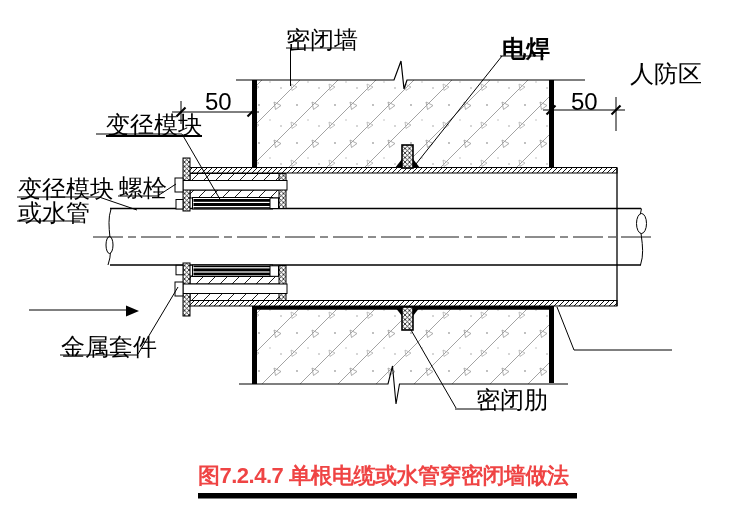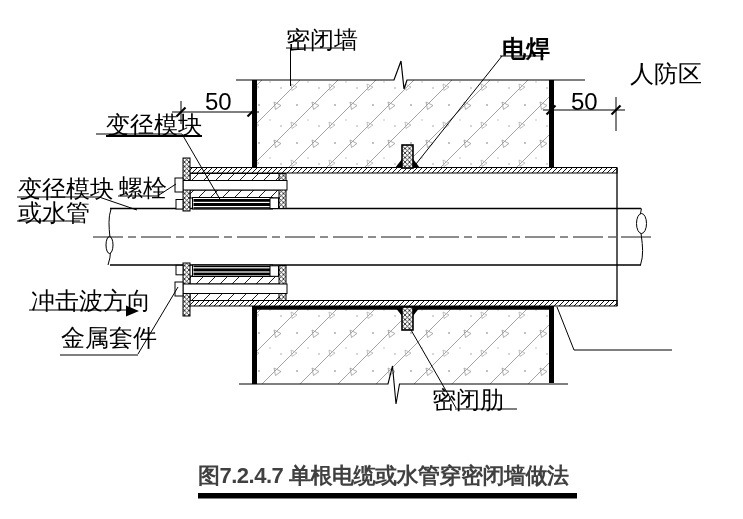--- a/index.html
+++ b/index.html
@@ -8,21 +8,21 @@
     font-family:"Liberation Sans","DejaVu Sans",sans-serif;
     overflow:hidden;
   }
   #drawing-svg{position:absolute;left:0;top:0;}
   .lbl{
     position:absolute;color:#000;white-space:nowrap;
     font-size:24px;line-height:1.05;letter-spacing:0px;
   }
   .lbl-sm{font-size:17px;letter-spacing:-0.5px;}
   .title{
-    position:absolute;color:#404040;white-space:nowrap;
+    position:absolute;color:#ef4444;white-space:nowrap;
     font-size:22px;font-weight:bold;letter-spacing:-0.5px;
   }
 </style>
 </head>
 <body>
 
 <div id="stage">
 
 <svg id="drawing-svg" width="743" height="519" viewBox="0 0 743 519">
   <defs>
@@ -164,18 +164,17 @@
 
   <div class="lbl" style="left:286px;top:27px;">密闭墙</div>
   <div class="lbl" style="left:502px;top:36px;font-weight:bold;">电焊</div>
   <div class="lbl" style="left:602px;top:61px;margin-left:28px;">人防区</div>
   <div class="lbl" style="left:205px;top:89px;">50</div>
   <div class="lbl" style="left:571px;top:89px;">50</div>
   <div class="lbl" style="left:106px;top:112px;text-decoration:underline;">变径模块</div>
   <div class="lbl" style="left:119px;top:175px;text-align:right;">螺栓</div>
   <div class="lbl" style="left:18px;top:176px;">变径模块</div>
   <div class="lbl" style="left:18px;top:200px;text-align:right;">或水管</div>
-  <div class="lbl" style="left:31px;top:288px;">冲击波方向</div>
-  <div class="lbl" style="left:61px;top:325px;">金属套件</div>
-  <div class="lbl" style="left:432px;top:387px;">密闭肋</div>
+  <div class="lbl" style="left:61px;top:334px;">金属套件</div>
+  <div class="lbl" style="left:476px;top:387px;">密闭肋</div>
   <div class="title" style="left:198px;top:461px;">图7.2.4.7 单根电缆或水管穿密闭墙做法</div>
 
 </div>
 
 </body></html>

